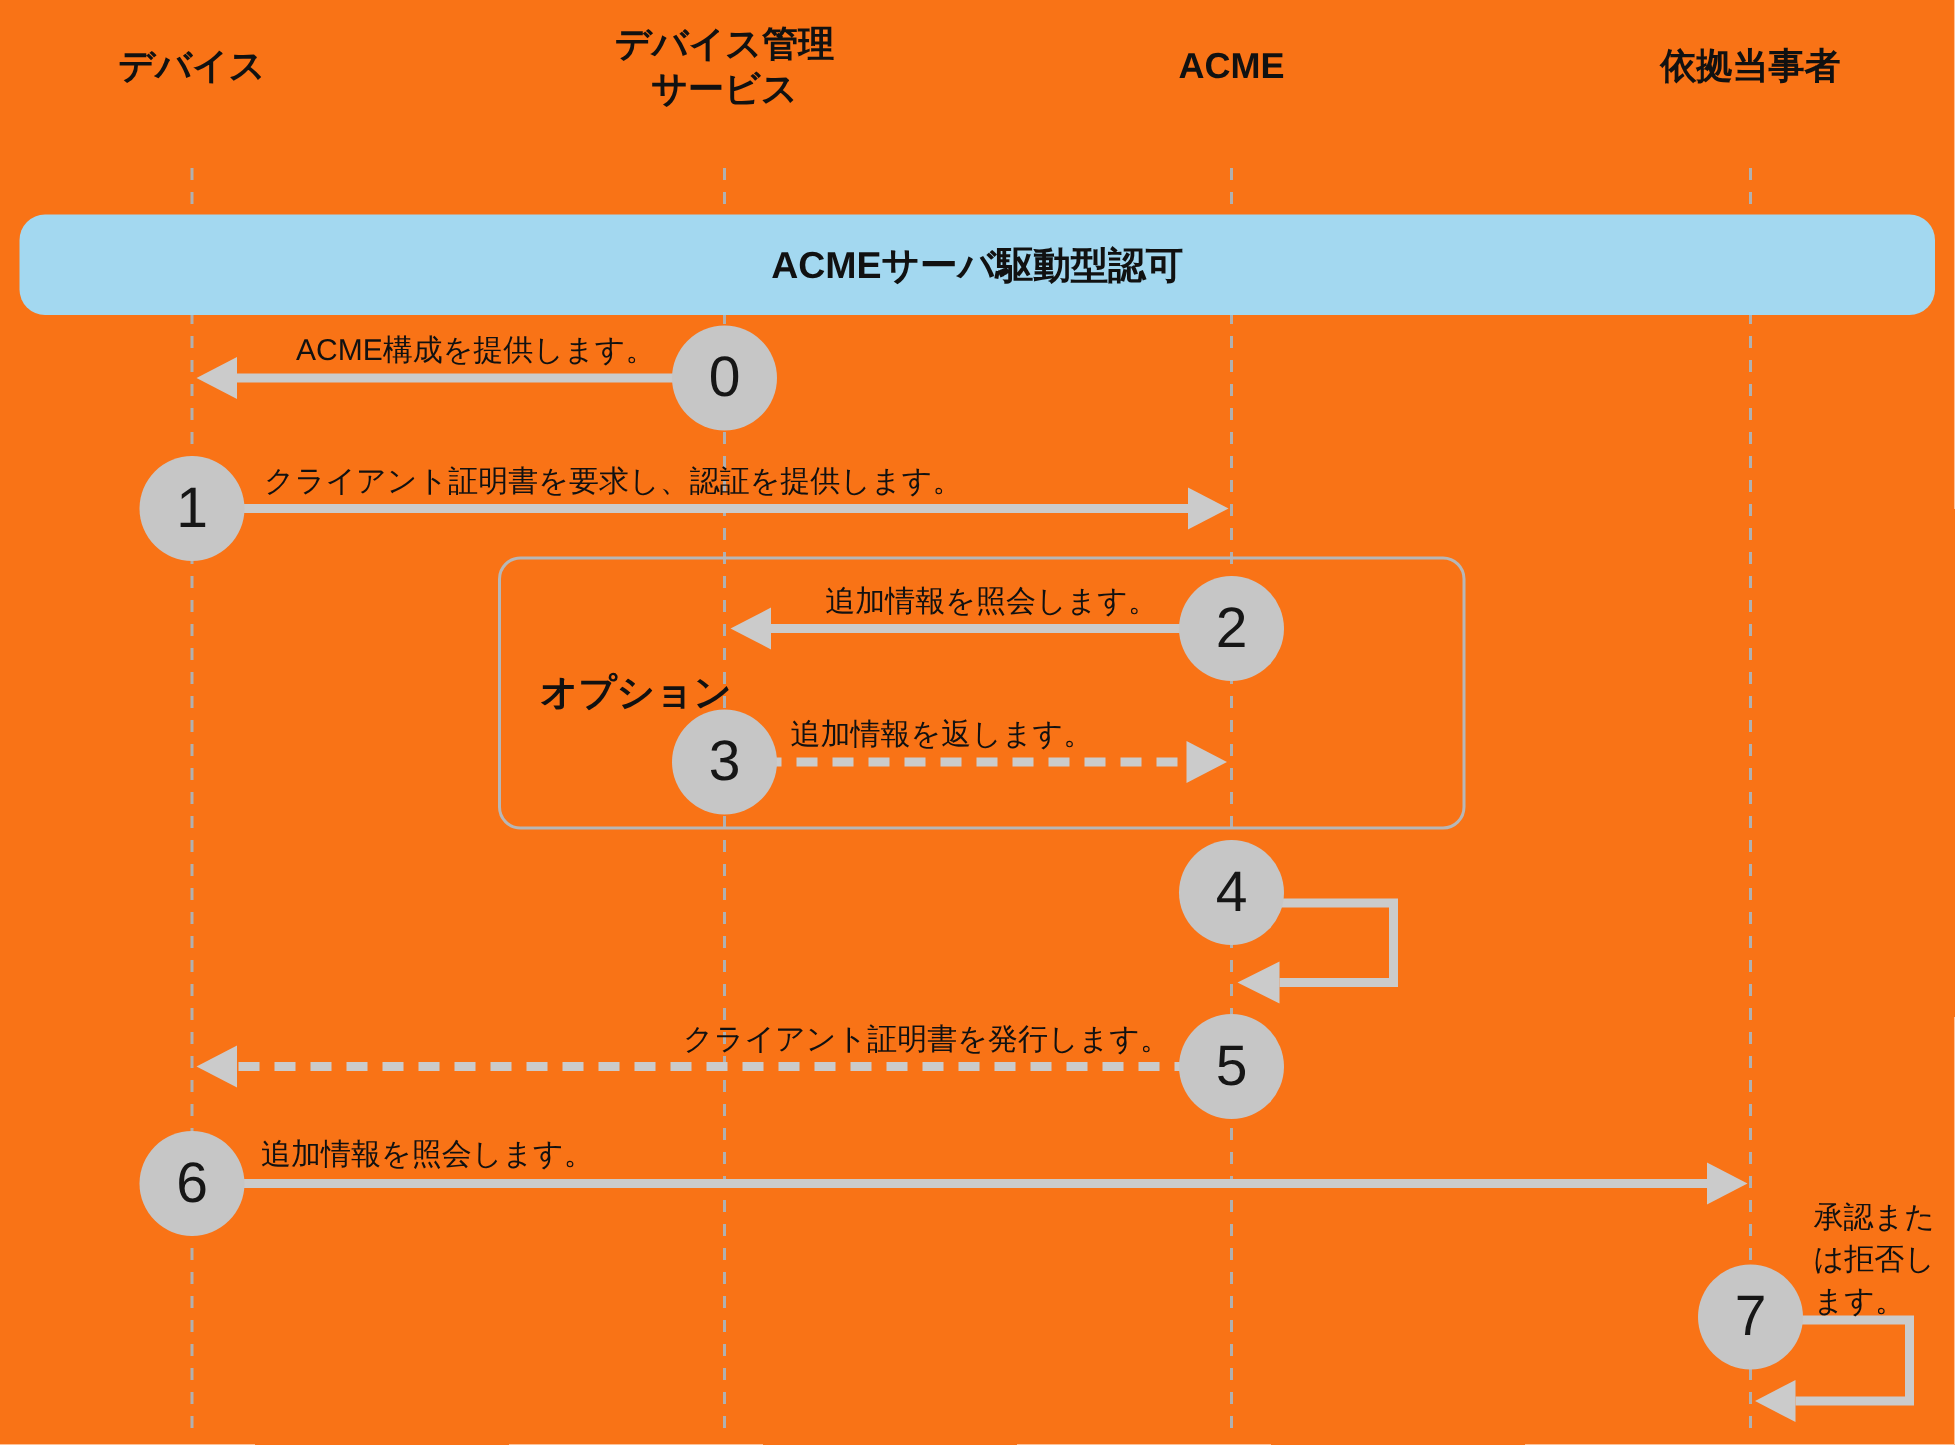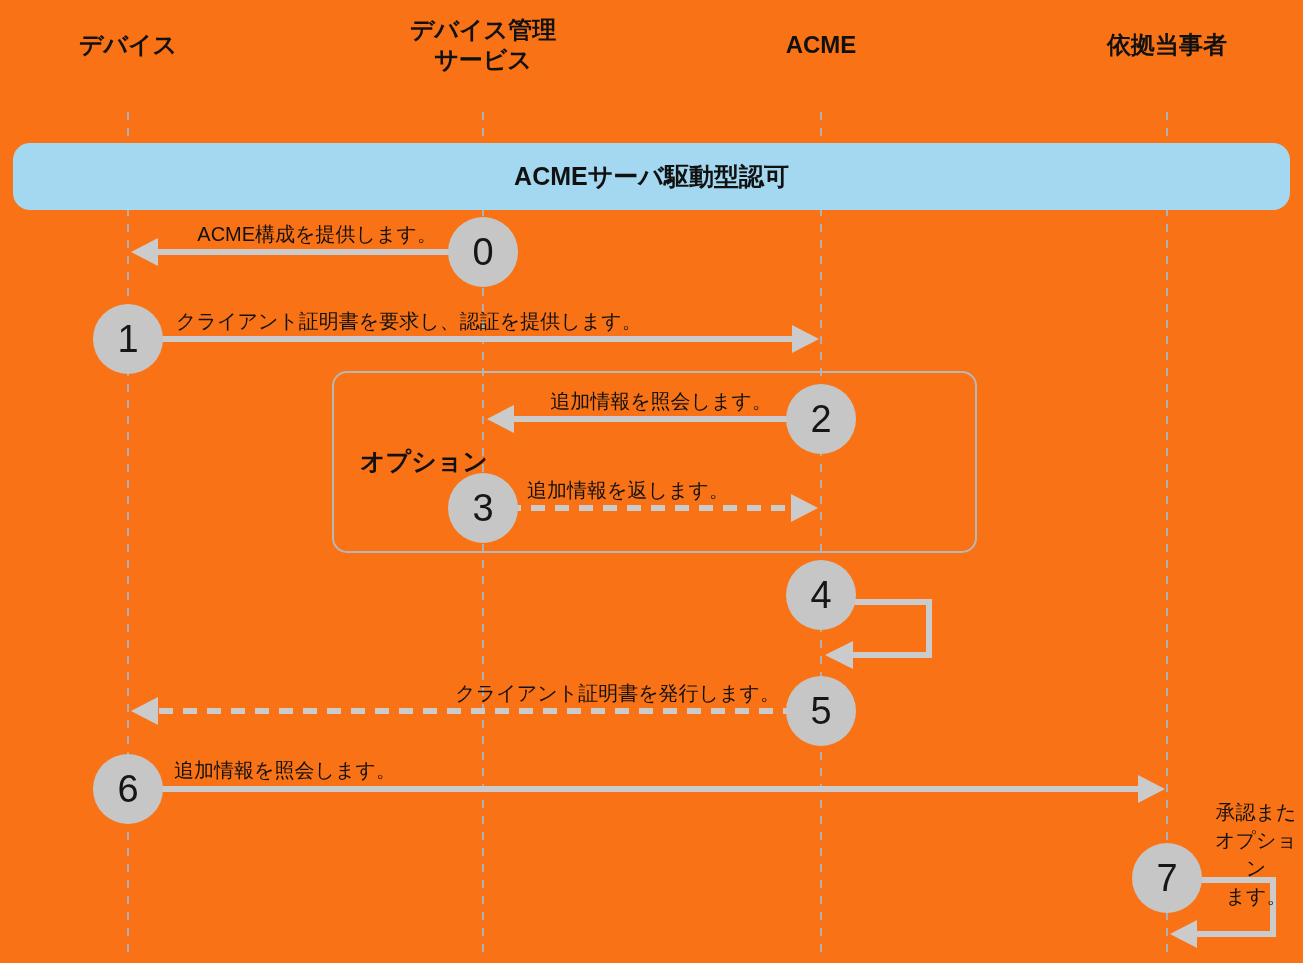--- a/index.html
+++ b/index.html
@@ -22,21 +22,21 @@
   .ahead{fill:var(--arrow);stroke:none;}
   .optbox{fill:none;stroke:var(--box_border);stroke-width:2;}
 
   .actor{position:absolute;top:12px;width:240px;height:66px;display:flex;align-items:center;justify-content:center;
          text-align:center;font-size:24px;font-weight:600;line-height:30px;white-space:pre-line;}
   .banner{position:absolute;left:13px;top:143px;width:1277px;height:67px;border-radius:17px;
           background:var(--banner_bg);display:flex;align-items:center;justify-content:center;
           font-size:25px;font-weight:600;}
   .step-circle{position:absolute;width:70px;height:70px;border-radius:50%;background:var(--circle);
                display:flex;align-items:center;justify-content:center;font-size:38px;font-weight:500;color:#161616;}
-  .msg{position:absolute;font-size:20px;line-height:26px;white-space:pre-line;text-align:center;}
+  .msg{position:absolute;font-size:20px;line-height:26px;white-space:pre-line;}
   .msg.r{text-align:center;}
   .optlabel{position:absolute;left:360px;top:445px;font-size:25px;font-weight:700;}
 </style>
 </head>
 <body>
 
 <div class="stage">
 
   <svg class="layer" viewBox="0 0 1303 963">
 
@@ -98,21 +98,21 @@
 
   <div class="optlabel">オプション</div>
 
   <div class="msg r" style="right:866px;top:221px">ACME構成を提供します。</div>
   <div class="msg" style="left:176px;top:308px">クライアント証明書を要求し、認証を提供します。</div>
   <div class="msg r" style="right:531px;top:388px">追加情報を照会します。</div>
   <div class="msg" style="left:527px;top:477px">追加情報を返します。</div>
   <div class="msg r" style="right:523px;top:680px">クライアント証明書を発行します。</div>
   <div class="msg" style="left:174px;top:757px">追加情報を照会します。</div>
   <div class="msg" style="left:1209px;top:798px;line-height:28px">承認また
-オプション
+は拒否し
 ます。</div>
 
   <div class="step-circle" style="left:448px;top:217px">0</div>
   <div class="step-circle" style="left:93px;top:304px">1</div>
   <div class="step-circle" style="left:786px;top:384px">2</div>
   <div class="step-circle" style="left:448px;top:473px">3</div>
   <div class="step-circle" style="left:786px;top:560px">4</div>
   <div class="step-circle" style="left:786px;top:676px">5</div>
   <div class="step-circle" style="left:93px;top:754px">6</div>
   <div class="step-circle" style="left:1132px;top:843px">7</div>

